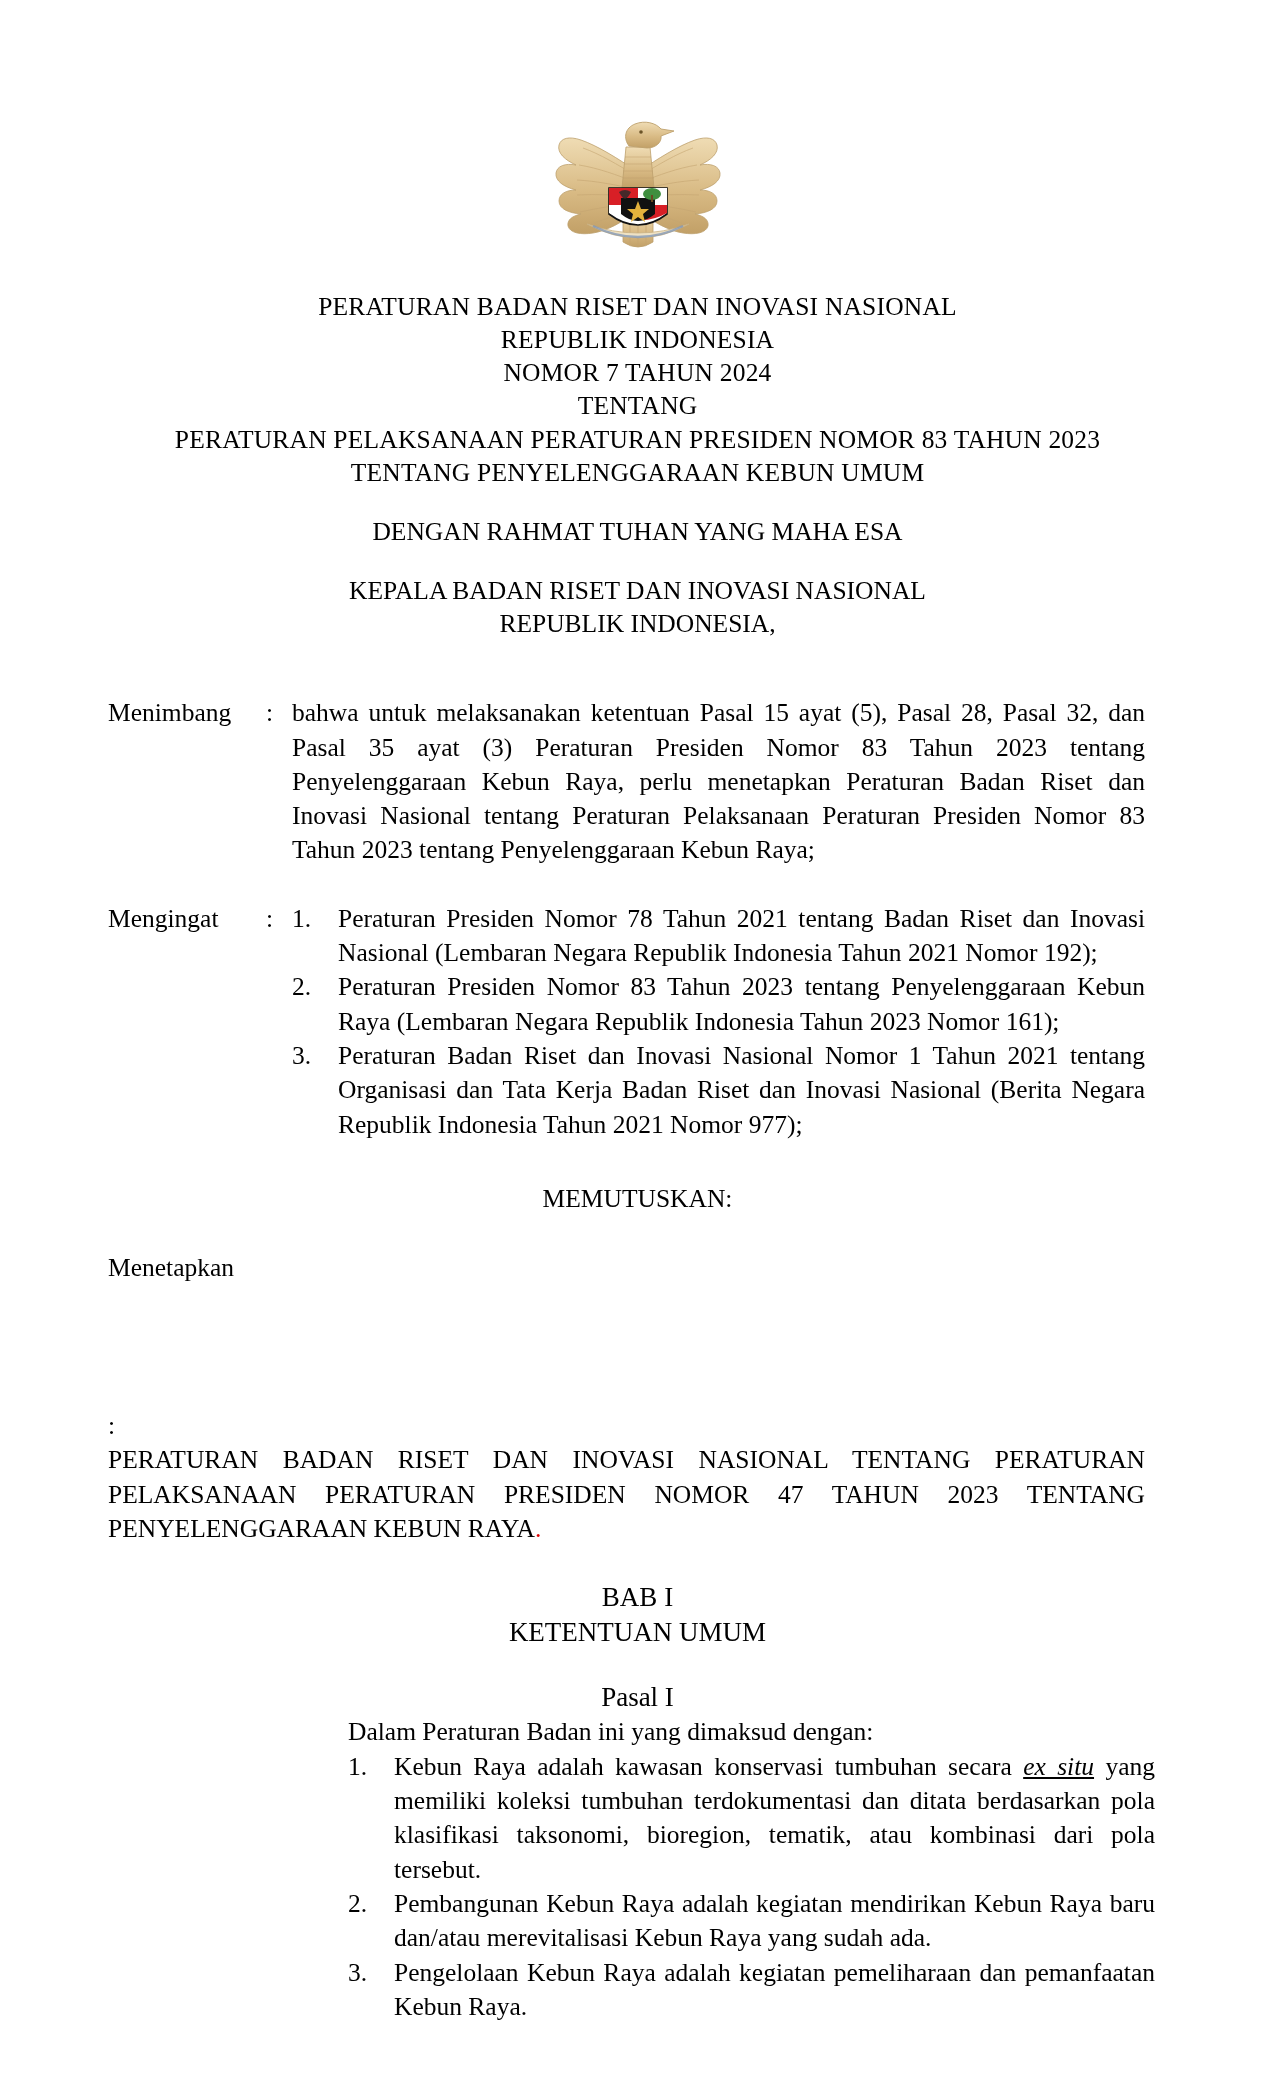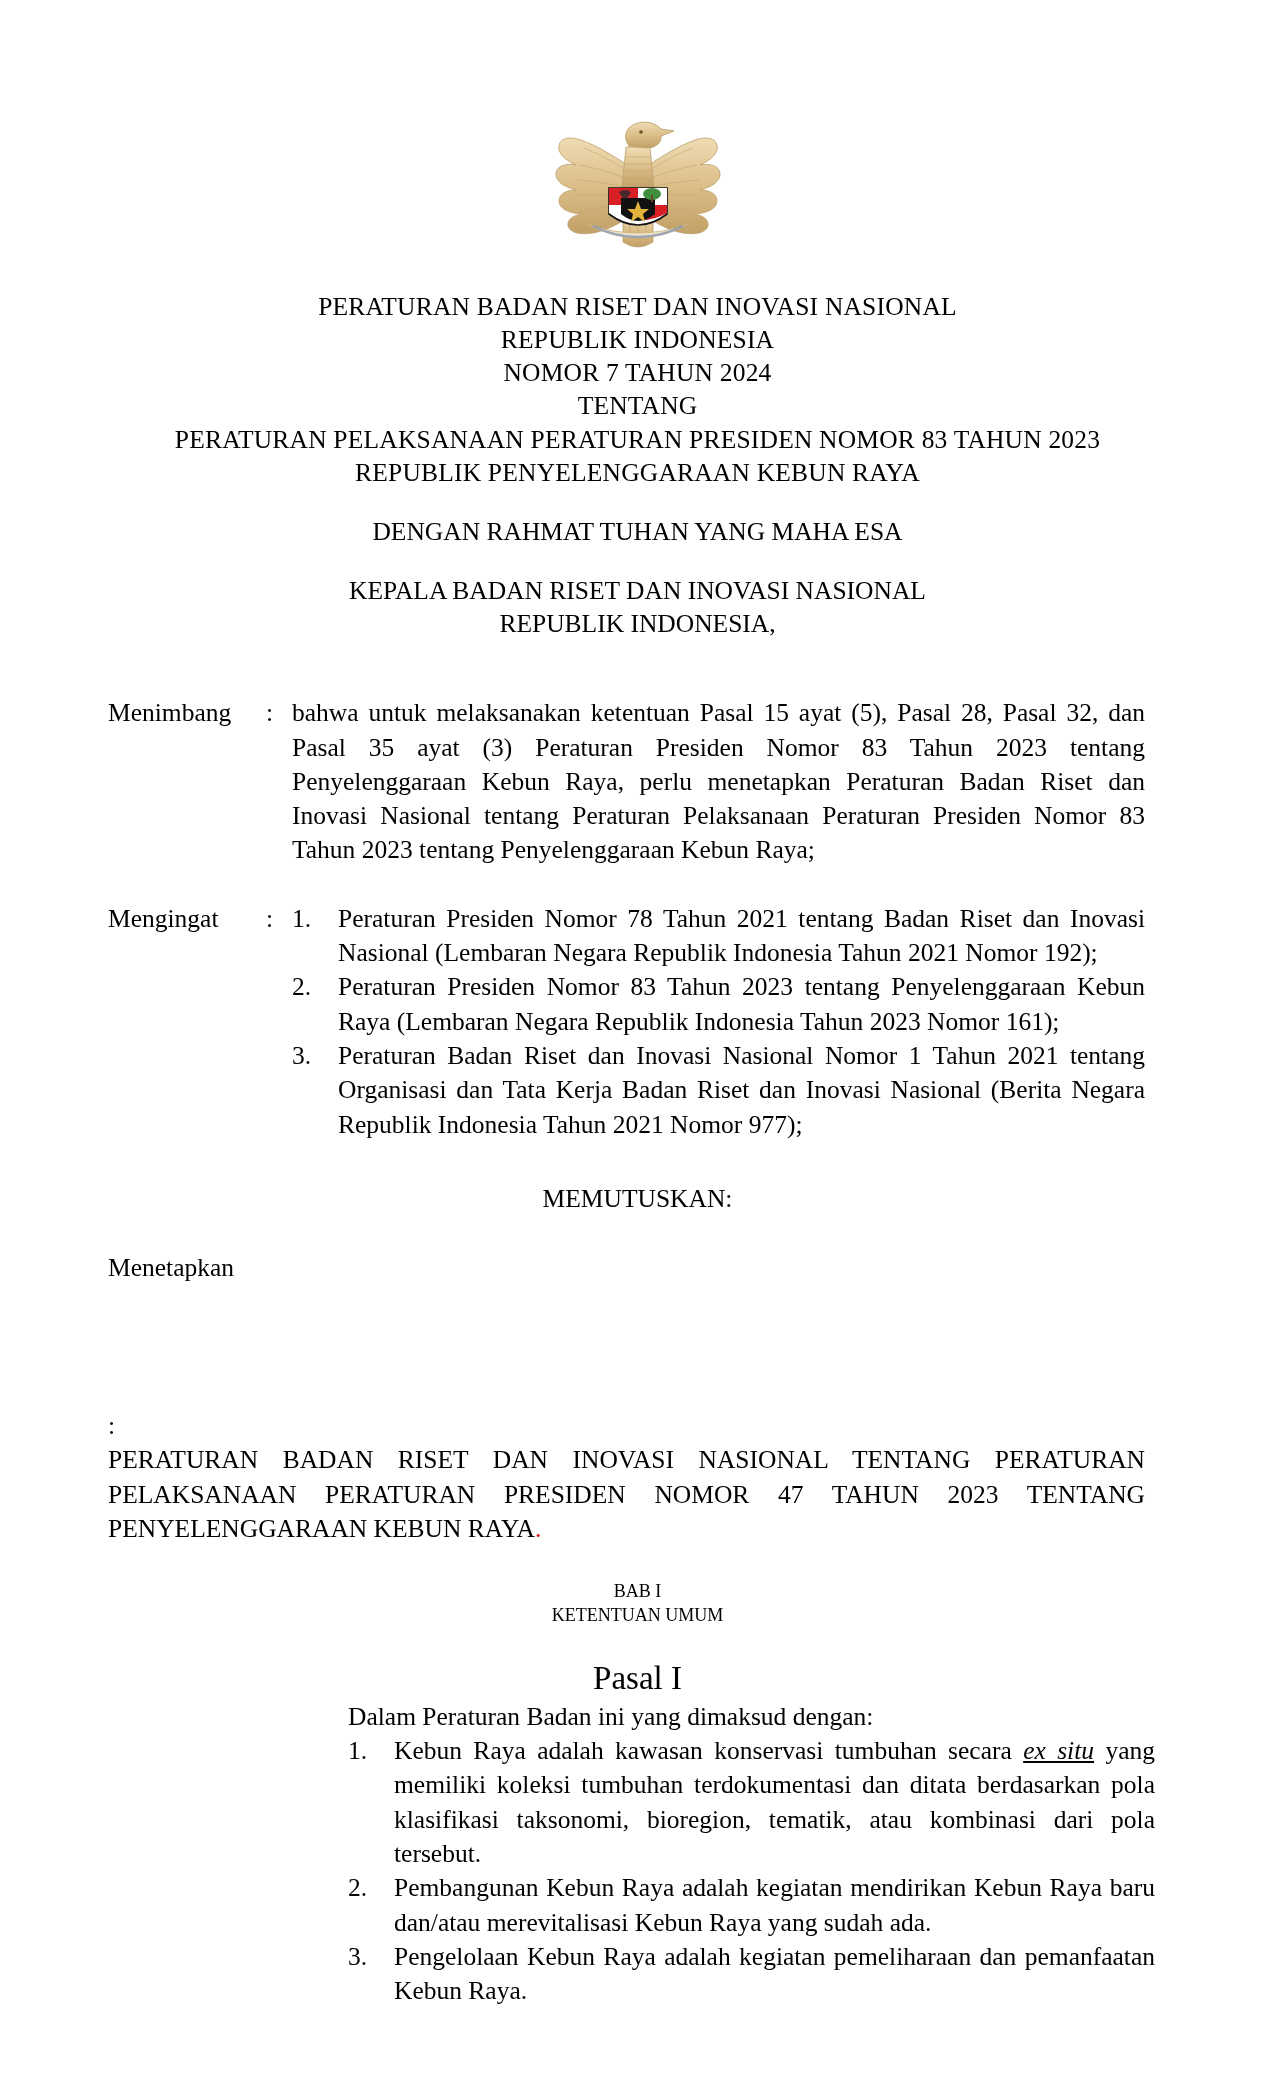--- a/index.html
+++ b/index.html
@@ -94,27 +94,27 @@
   .numlist > li .txt {
     flex: 1 1 auto;
     text-align: justify;
     text-justify: inter-word;
   }
 
   
   .bab-block {
     margin-top: 34px;
     text-align: center;
-    font-size: 18px;
+    font-size: 27px;
     line-height: 1.30;
   }
   .pasal-block {
     margin-top: 30px;
     text-align: center;
-    font-size: 33px;
+    font-size: 27px;
     line-height: 1.30;
   }
 
   
   .defs {
     padding-left: 348px;
     padding-right: 120px;
     font-size: 25.5px;
     line-height: 1.345;
   }
@@ -226,21 +226,21 @@
       </g>
     </svg>
   </div>
 
   <div class="title-block">
     <span class="tline">PERATURAN BADAN RISET DAN INOVASI NASIONAL</span>
     <span class="tline">REPUBLIK INDONESIA</span>
     <span class="tline">NOMOR 7 TAHUN 2024</span>
     <span class="tline">TENTANG</span>
     <span class="tline">PERATURAN PELAKSANAAN PERATURAN PRESIDEN NOMOR 83 TAHUN 2023</span>
-    <span class="tline">REPUBLIK PENYELENGGARAAN KEBUN RAYA</span>
+    <span class="tline">TENTANG PENYELENGGARAAN KEBUN UMUM</span>
   </div>
 
   <div class="gap-sm"></div>
 
   <div class="centered">DENGAN RAHMAT TUHAN YANG MAHA ESA</div>
 
   <div class="gap-sm"></div>
 
   <div class="centered">KEPALA BADAN RISET DAN INOVASI NASIONAL</div>
   <div class="centered">REPUBLIK INDONESIA,</div>

